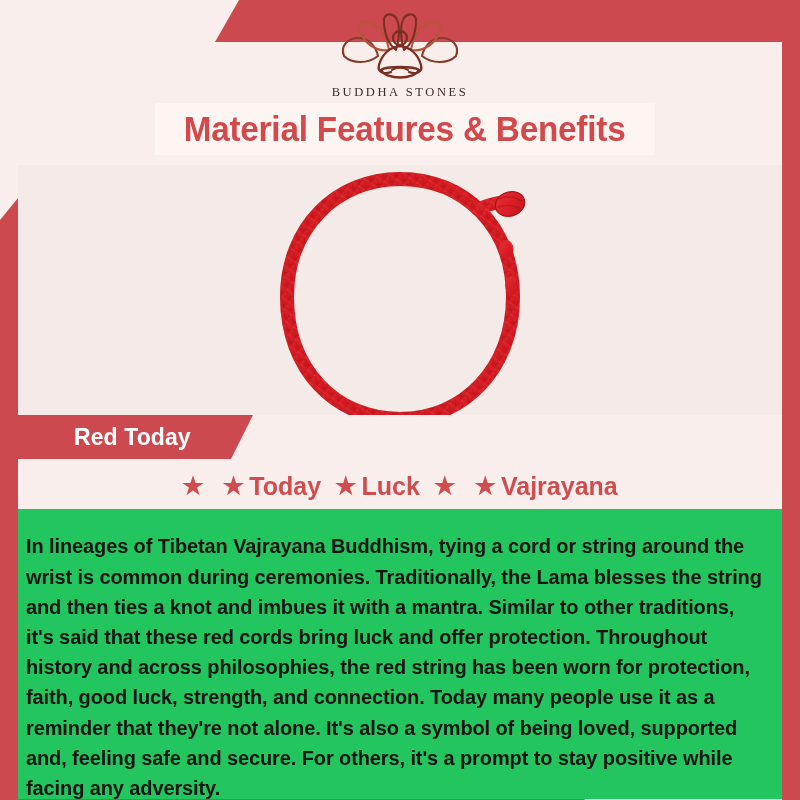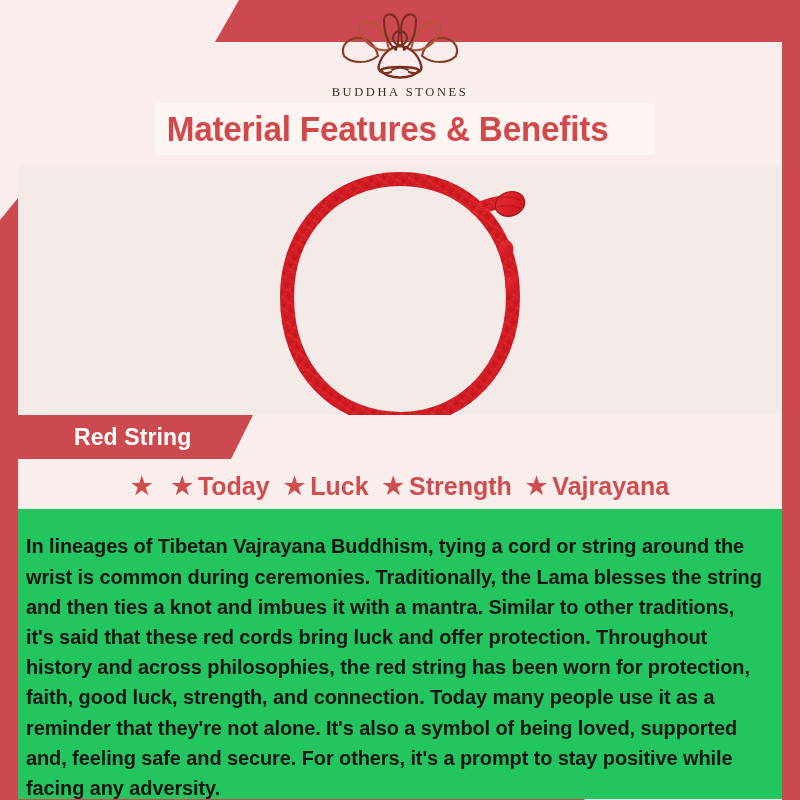--- a/index.html
+++ b/index.html
@@ -38,21 +38,21 @@
   }
   .logo-mark{display:block;margin:0 auto;}
   .logo-word{
     margin-top:1px;font-family:"Liberation Serif", serif;
     font-size:12.5px;letter-spacing:2.6px;color:#3b2b26;font-weight:400;
   }
 
   .title-band{
     position:absolute;top:103px;left:155px;width:500px;height:52px;
     background:#fdf5f2;
-    display:flex;align-items:center;justify-content:flex-start;
+    display:flex;align-items:center;justify-content:center;
   }
   .title-text{
     font-size:35px;font-weight:700;color:#d2484b;
     letter-spacing:-0.2px;white-space:nowrap;
     font-family:"Liberation Sans", sans-serif;
     transform:scaleX(0.95);transform-origin:center;
   }
 
   
   .photo{
@@ -175,38 +175,37 @@
       <ellipse cx="285" cy="47" rx="15" ry="12" transform="rotate(-18 285 47)" fill="url(#cordG)" stroke="#a8121a" stroke-width="1.2"></ellipse>
       <path d="M274 42 q11 -5 22 2" stroke="#a8121a" stroke-width="1.4" fill="none" opacity="0.6"></path>
       <path d="M273 50 q12 -4 23 2" stroke="#a8121a" stroke-width="1.4" fill="none" opacity="0.6"></path>
 
       <ellipse cx="281" cy="92" rx="7.5" ry="9" fill="url(#cordG)" opacity="0.95"></ellipse>
       <ellipse cx="287" cy="128" rx="7" ry="9" fill="url(#cordG)" opacity="0.95"></ellipse>
     </svg>
   </div>
 
   <div class="label-banner">
-    <span class="label-text">Red String</span>
+    <span class="label-text">Red Today</span>
   </div>
 
   <div class="benefits">
     <span class="benefit">
       <span class="star">★</span>
     </span>
     <span class="benefit">
       <span class="star">★</span>
       <span>Today</span>
     </span>
     <span class="benefit">
       <span class="star">★</span>
       <span>Luck</span>
     </span>
     <span class="benefit">
       <span class="star">★</span>
-      <span>Strength</span>
     </span>
     <span class="benefit">
       <span class="star">★</span>
       <span>Vajrayana</span>
     </span>
   </div>
 
   <div class="body-block">
     <p class="body-text">In lineages of Tibetan Vajrayana Buddhism, tying a cord or string around the wrist is common during ceremonies. Traditionally, the Lama blesses the string and then ties a knot and imbues it with a mantra. Similar to other traditions, it's said that these red cords bring luck and offer protection. Throughout history and across philosophies, the red string has been worn for protection, faith, good luck, strength, and connection. Today many people use it as a reminder that they're not alone. It's also a symbol of being loved, supported and, feeling safe and secure. For others, it's a prompt to stay positive while facing any adversity.</p>
   </div>

